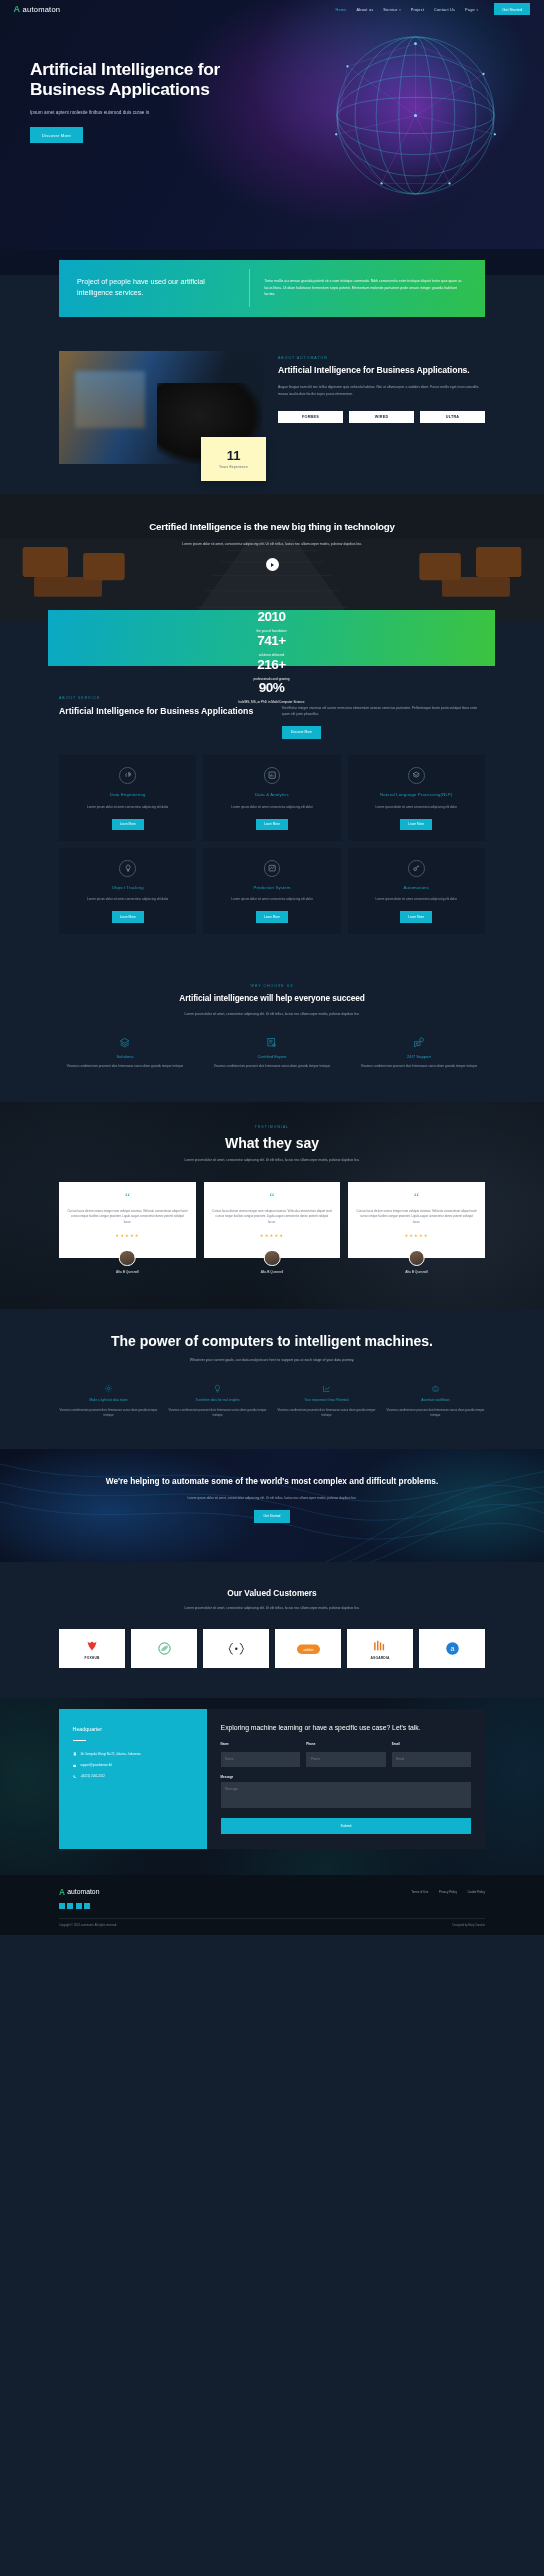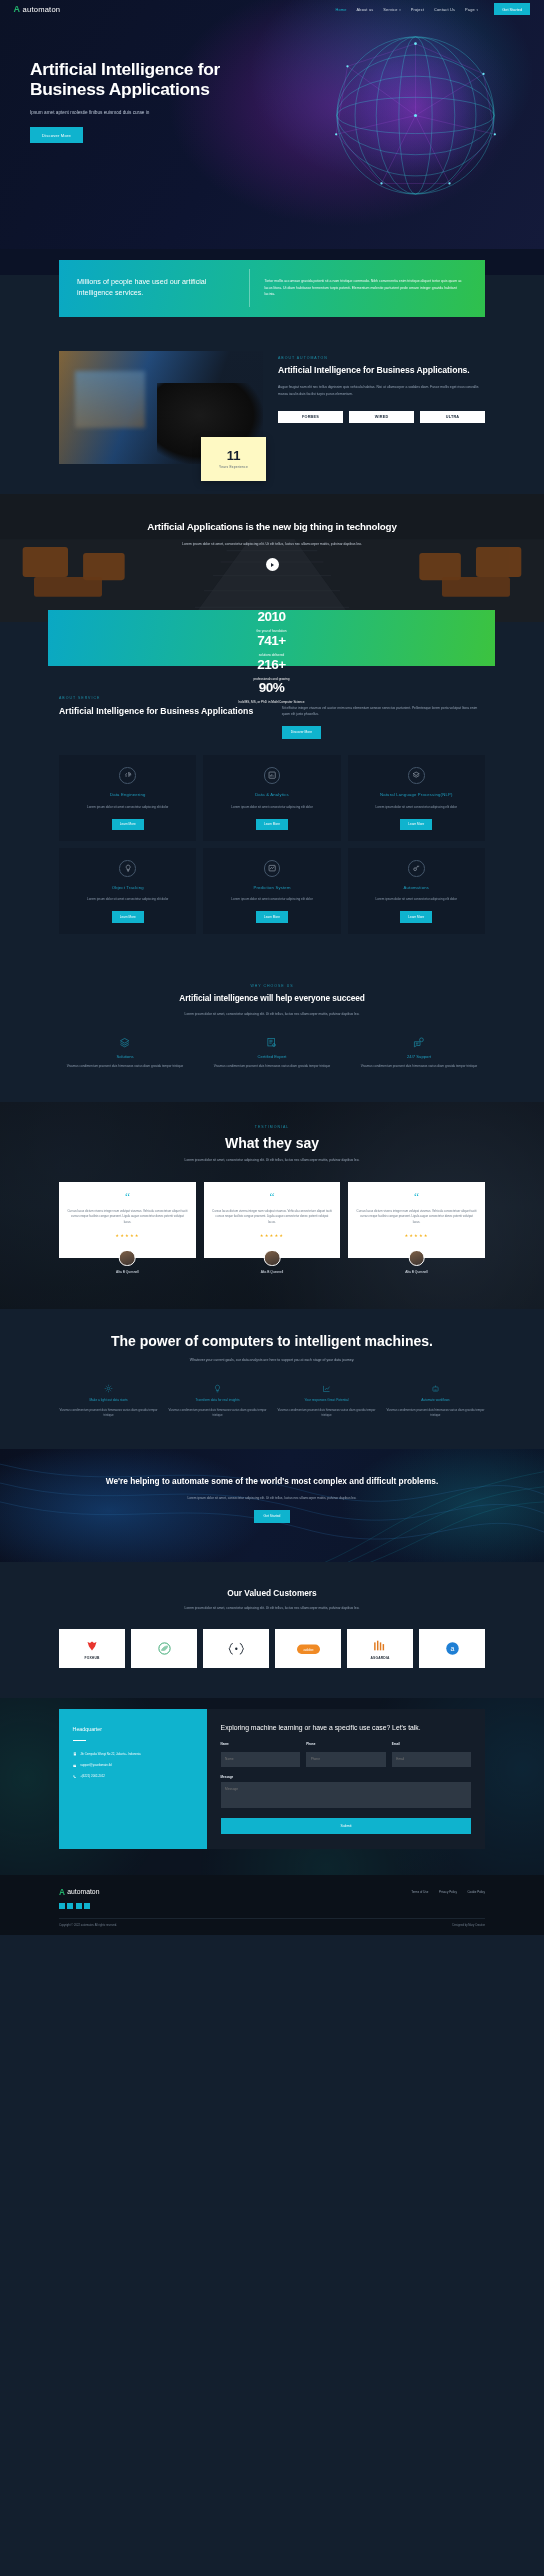--- a/index.html
+++ b/index.html
@@ -307,21 +307,21 @@
     <div class="hero-inner">
       <h1 class="hero-h1">Artificial Intelligence for Business Applications</h1>
       <p class="hero-p">Ipsum amet aptent molestie finibus euismod duis curae in</p>
       <button class="btn-discover">Discover More</button>
     </div>
   </section>
 
   <div class="band-wrap">
     <div class="band-top"></div>
     <div class="band">
-      <div class="band-left">Millions of people have used our artificial intelligence services.</div>
+      <div class="band-left">Project of people have used our artificial intelligence services.</div>
       <div class="band-div"></div>
       <div class="band-right">Tortor mollis accumsan gravida potenti sit a nam tristique commodo. Nibh convenentia enim tristique aliquet tortor quis quam ac lacus litora. Ut diam habitasse fermentum turpis potenti. Elementum molestie parturient pede ornare integer gravida habitant lacinia.</div>
     </div>
   </div>
 
   <section class="about">
     <div class="about-media">
       <div class="about-img"></div>
       <div class="exp-badge">
         <div class="exp-num">11</div>
@@ -359,21 +359,21 @@
       <g stroke="#4a525c" stroke-width="1" opacity=".7">
         <line x1="300" y1="75" x2="420" y2="75"></line>
           <line x1="292" y1="90" x2="428" y2="90"></line>
         <line x1="282" y1="108" x2="438" y2="108"></line>
           <line x1="270" y1="128" x2="450" y2="128"></line>
         <line x1="258" y1="150" x2="462" y2="150"></line>
       </g>
     </svg>
     <div class="video-overlay"></div>
     <div class="video-inner">
-      <h2 class="video-h2">Artificial Applications is the new big thing in technology</h2>
+      <h2 class="video-h2">Certified Intelligence is the new big thing in technology</h2>
       <p class="video-p">Lorem ipsum dolor sit amet, consectetur adipiscing elit. Ut elit tellus, luctus nec ullamcorper mattis, pulvinar dapibus leo.</p>
       <div class="play">
           <i></i>
         </div>
     </div>
   </section>
 
   <div class="stats-wrap">
     <div class="stats">
       <div class="stat">

